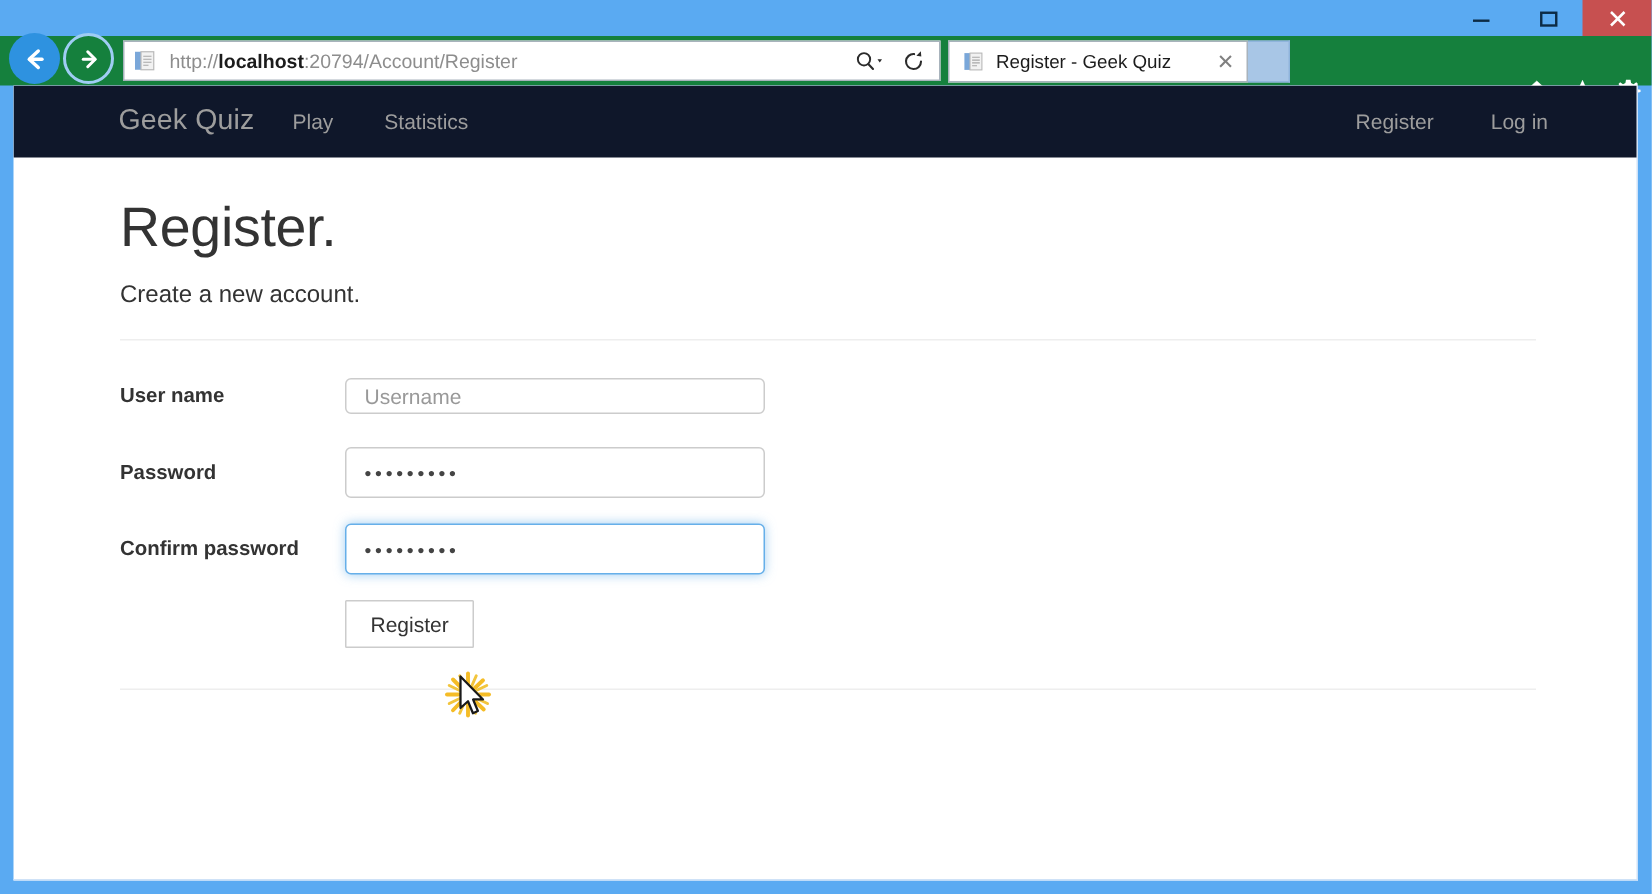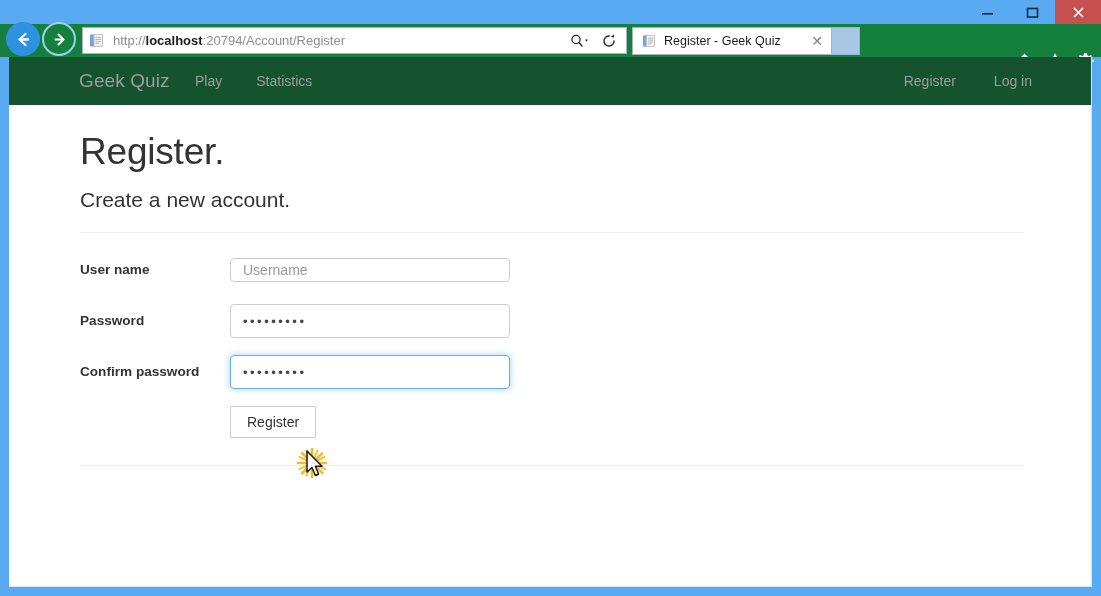--- a/index.html
+++ b/index.html
@@ -173,21 +173,21 @@
     border-right: 1px solid #cfe2f7;
     border-bottom: 1px solid #cfe2f7;
   }
 
   
   .site-navbar {
     position: absolute;
     left: 0; top: 0;
     width: 1083px;
     height: 48px;
-    background: #14532d;
+    background: #0f172a;
     display: flex;
     align-items: center;
   }
   .brand {
     position: absolute;
     left: 70px;
     font-size: 19px;
     color: #9d9d9d;
     cursor: pointer;
     letter-spacing: 0.1px;
@@ -220,21 +220,21 @@
   }
 
   .page-title {
     font-size: 37px;
     color: #333333;
     font-weight: normal;
     margin-top: 26px;
     letter-spacing: -0.2px;
   }
   .page-subtitle {
-    font-size: 21px;
+    font-size: 16px;
     color: #333333;
     margin-top: 15px;
   }
   .rule {
     height: 1px;
     background: #eeeeee;
     margin-top: 20px;
     width: 944px;
   }
 

